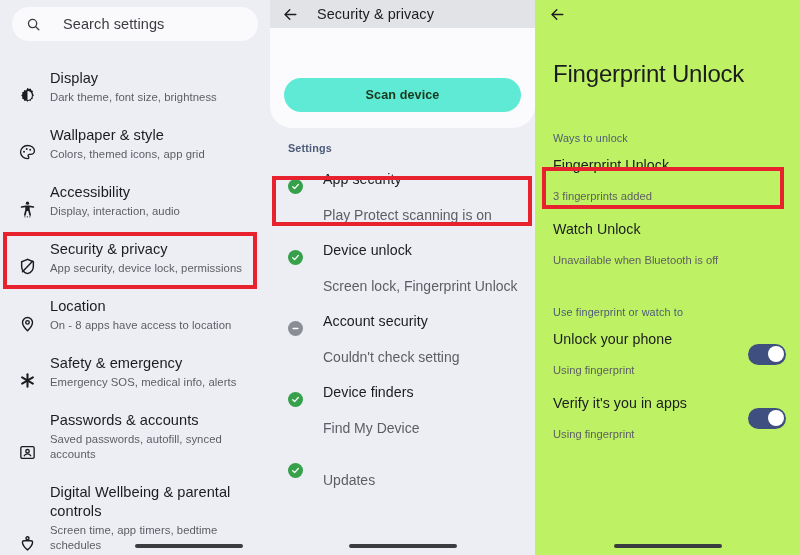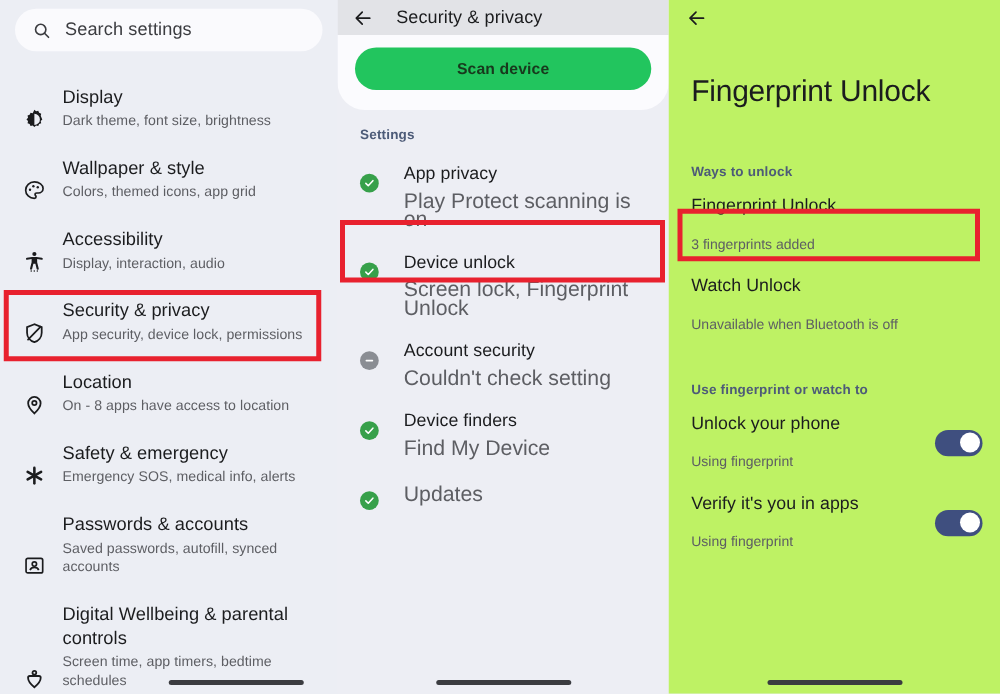--- a/index.html
+++ b/index.html
@@ -20,21 +20,21 @@
   
   .search-pill {
     margin: 7px 12px 0 12px;
     height: 34px;
     border-radius: 18px;
     background: #fafafd;
     display: flex; align-items: center;
     padding-left: 14px;
   }
   .search-pill .label {
-    font-size: 14.5px; color: #3b3c40; margin-left: 11px;
+    font-size: 14.5px; color: #3b3c40; margin-left: 22px;
     letter-spacing: .1px;
   }
   .ico-svg { display: block; }
 
   
   .set-list { margin-top: 16px; }
   .set-item {
     position: relative;
     display: flex; align-items: flex-end;
     padding: 9px 12px 9px 14px;
@@ -64,53 +64,54 @@
     font-size: 14.4px; color: #1b1c1e; margin-left: 18px; letter-spacing: .1px;
   }
   .scan-card {
     background: #fbfbfe;
     border-bottom-left-radius: 22px;
     border-bottom-right-radius: 22px;
     padding: 10px 14px 16px 14px;
   }
   .scan-btn {
     height: 34px; border-radius: 17px;
-    background: #22c55e;
+    background: #5eead4;
     display: flex; align-items: center; justify-content: center;
     font-size: 12.6px; color: #18391d; font-weight: 600;
     letter-spacing: .1px;
+    margin-top: 40px;
   }
   .section-label {
     font-size: 10.8px; color: #4d5b78; font-weight: 700;
     padding: 14px 0 6px 18px; letter-spacing: .15px;
   }
   .mid-item {
     position: relative;
     display: flex; align-items: flex-start;
     padding: 8px 10px 8px 18px; min-height: 50px;
   }
   .status-dot {
     width: 15px; height: 15px; min-width: 15px; border-radius: 50%;
     margin-top: 11px;
     display: flex; align-items: center; justify-content: center;
   }
   .status-dot.ok   { background: #37a04a; }
   .status-dot.warn { background: #8a8d93; }
   .mid-text { margin-left: 20px; padding-top: 2px; }
   .mid-title { font-size: 14.2px; color: #1b1c1e; line-height: 19px; letter-spacing: .05px; }
-  .mid-sub   { font-size: 17px; color: #5d5e63; margin-top: 4px; line-height: 15px; }
+  .mid-sub   { font-size: 14px; color: #5d5e63; margin-top: 19px; line-height: 15px; }
 
   
   .right-header { height: 28px; display: flex; align-items: center; padding-left: 14px; }
   .page-title {
     font-size: 24px; color: #1b1c1e; font-weight: 400;
     padding: 32px 0 0 18px; letter-spacing: -.2px;
   }
   .r-section-label {
-    font-size: 10.8px; color: #4d5b78; font-weight: 700;
+    font-size: 10.8px; color: #4d5b78; font-weight: 400;
     padding: 44px 0 4px 18px; letter-spacing: .15px;
   }
   .r-section-label.tight { padding-top: 30px; }
   .r-item {
     position: relative; display: flex; align-items: center;
     padding: 8px 14px 8px 18px; min-height: 44px;
   }
   .r-text { flex: 1; }
   .r-title { font-size: 14.2px; color: #1b1c1e; line-height: 19px; letter-spacing: .05px; }
   .r-sub   { font-size: 11.2px; color: #5d5e63; margin-top: 14px; line-height: 15px; }
@@ -295,21 +296,21 @@
 
     <div>
 
       <div class="mid-item">
         <span class="status-dot ok">
           <svg class="ico-svg" width="9" height="9" viewBox="0 0 24 24" fill="none" stroke="#ffffff" stroke-width="3.4" stroke-linecap="round" stroke-linejoin="round">
             <polyline points="4.5,12.6 9.6,17.5 19.5,6.8"></polyline>
           </svg>
         </span>
         <div class="mid-text">
-          <div class="mid-title">App privacy</div>
+          <div class="mid-title">App security</div>
           <div class="mid-sub">Play Protect scanning is on</div>
         </div>
       </div>
 
       <div class="mid-item">
         <span class="status-dot ok">
           <svg class="ico-svg" width="9" height="9" viewBox="0 0 24 24" fill="none" stroke="#ffffff" stroke-width="3.4" stroke-linecap="round" stroke-linejoin="round">
             <polyline points="4.5,12.6 9.6,17.5 19.5,6.8"></polyline>
           </svg>
         </span>

